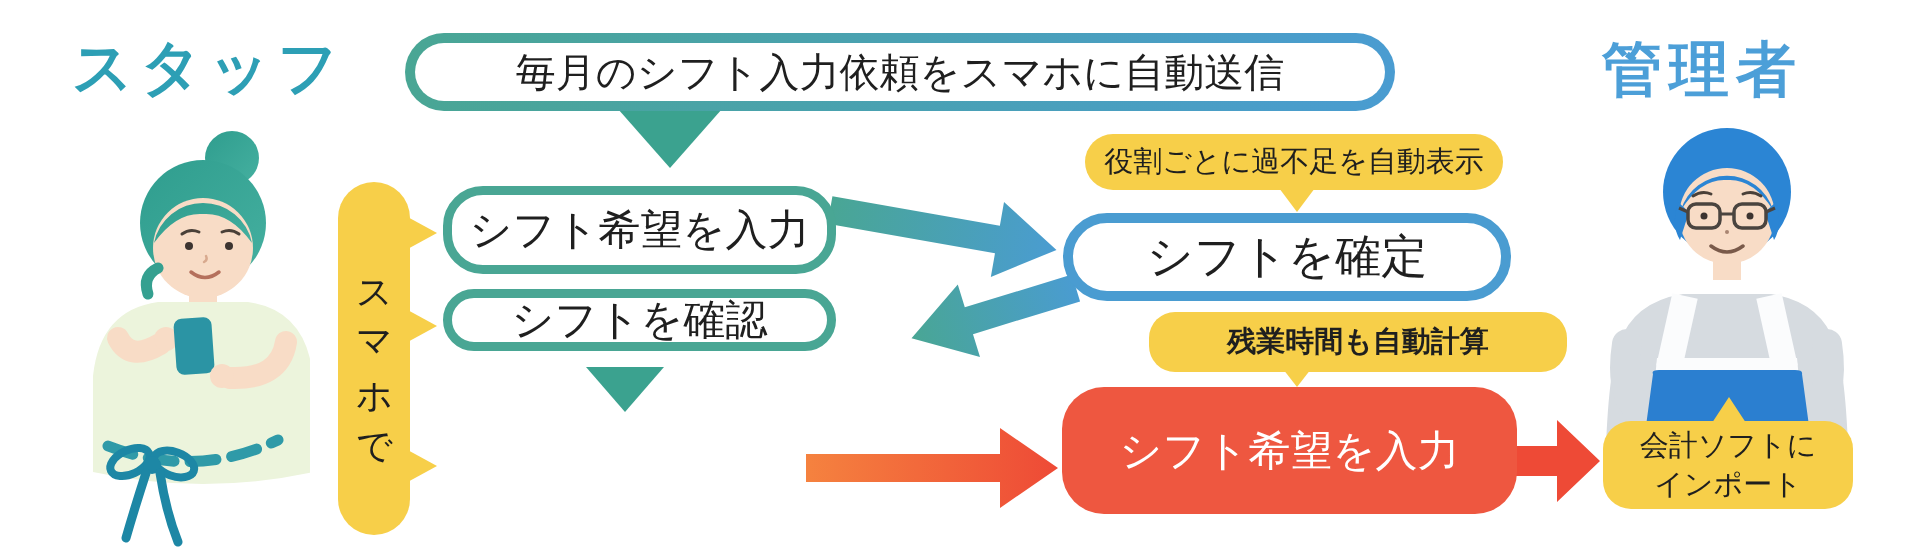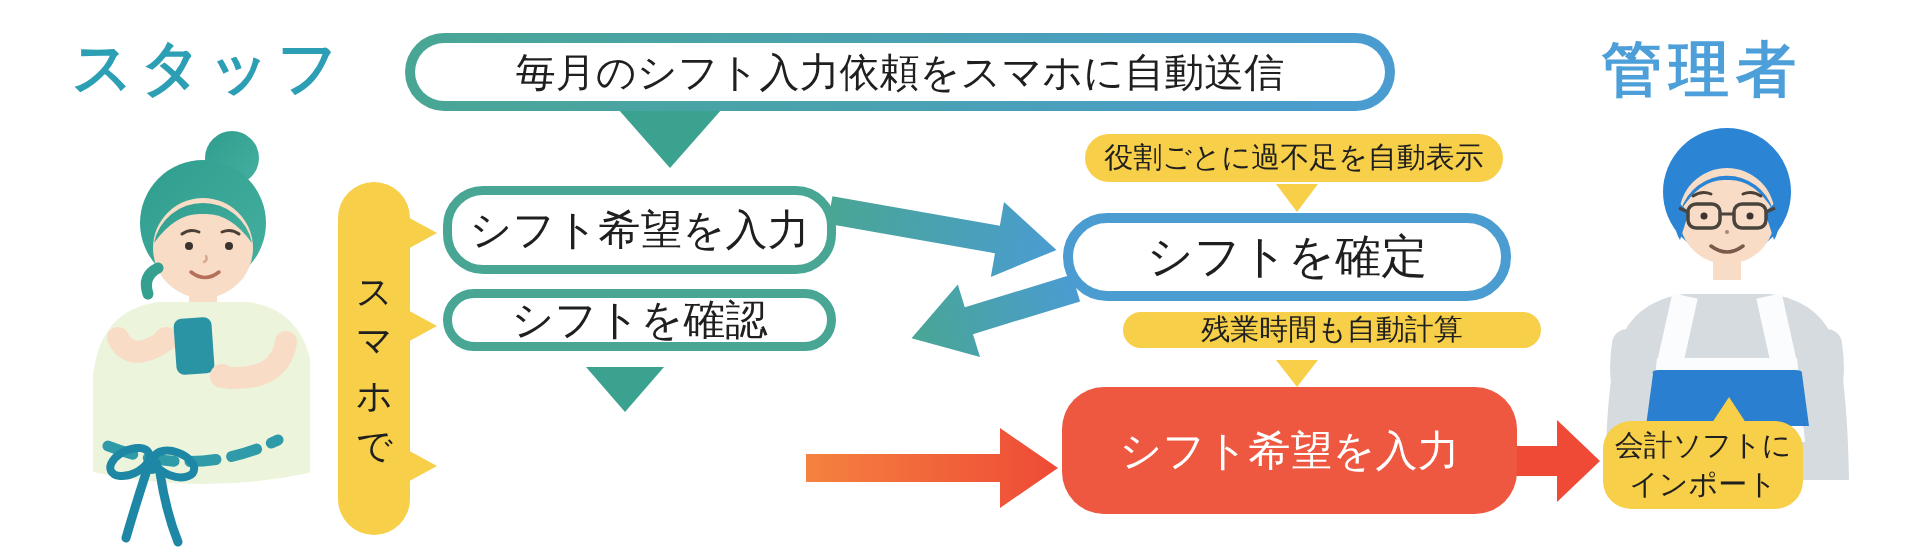--- a/index.html
+++ b/index.html
@@ -17,27 +17,27 @@
         border:10px solid transparent;
         background:linear-gradient(#fff,#fff) padding-box,
                    linear-gradient(90deg,var(--c-teal,#49a694),var(--c-blue,#4a9cd1)) border-box;}
   .teal-pill{border:9px solid var(--c-teal,#49a694);border-radius:40px;font-size:42px;}
   .enter{left:443px;top:186px;width:393px;height:88px;}
   .check{left:443px;top:289px;width:393px;height:62px;}
   .confirm{left:1063px;top:213px;width:448px;height:88px;border:10px solid var(--c-blue,#4a9cd1);
         border-radius:44px;font-size:46px;}
   .badge{position:absolute;background:var(--c-yellow,#f7cf49);display:flex;align-items:center;
         justify-content:center;color:var(--c-ink,#1f1f1f);white-space:nowrap;font-size:29px;}
-  .role{left:1085px;top:134px;width:418px;height:48px;border-radius:28px;}
-  .overtime{left:1123px;top:312px;width:418px;height:36px;border-radius:26px;}
+  .role{left:1085px;top:134px;width:418px;height:56px;border-radius:28px;}
+  .overtime{left:1149px;top:312px;width:418px;height:60px;border-radius:26px;font-weight:bold;}
   .clock{left:440px;top:426px;width:368px;height:86px;border-radius:43px;font-size:46px;
         letter-spacing:4px;background:var(--c-orange,#f5823f);color:#fff;border:none;}
   .calc{left:1062px;top:387px;width:455px;height:127px;border-radius:42px;font-size:42px;
         line-height:1.32;background:var(--c-red,#ee5740);color:#fff;border:none;}
-  .import{left:1603px;top:421px;width:200px;height:88px;border-radius:28px;font-size:29px;
+  .import{left:1603px;top:421px;width:250px;height:88px;border-radius:28px;font-size:29px;
         line-height:1.35;background:var(--c-yellow,#f7cf49);border:none;}
   .bubble-v{position:absolute;left:338px;top:182px;width:72px;height:353px;border-radius:36px;
         background:var(--c-yellow,#f7cf49);display:flex;align-items:center;justify-content:center;}
   .vtext{writing-mode:vertical-rl;text-orientation:upright;font-size:36px;letter-spacing:9px;
         color:var(--c-ink,#1f1f1f);}
 </style>
 </head>
 <body>
 
 <div id="canvas">

